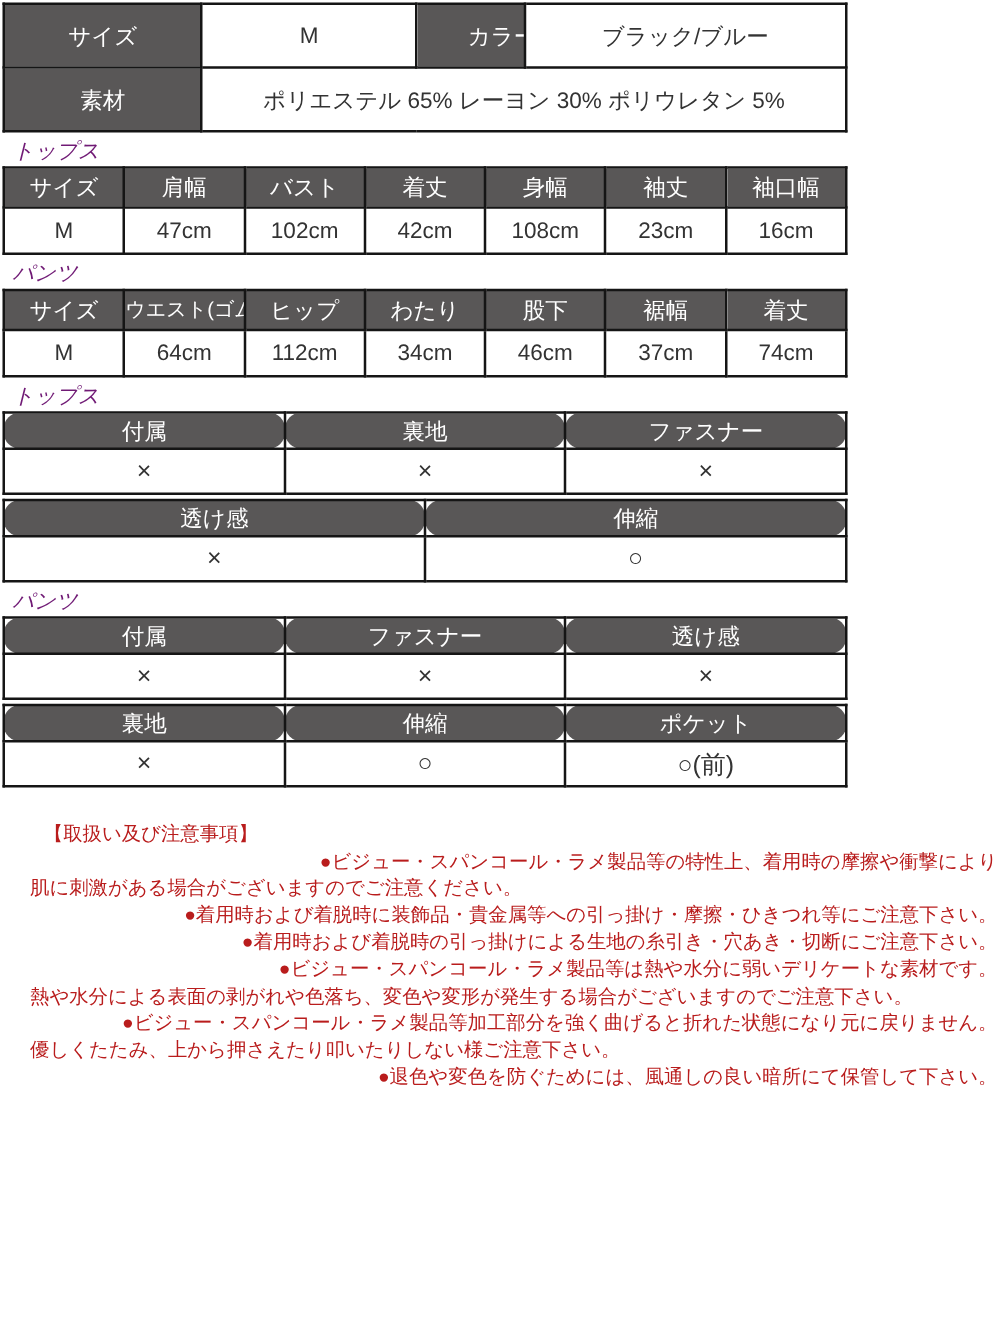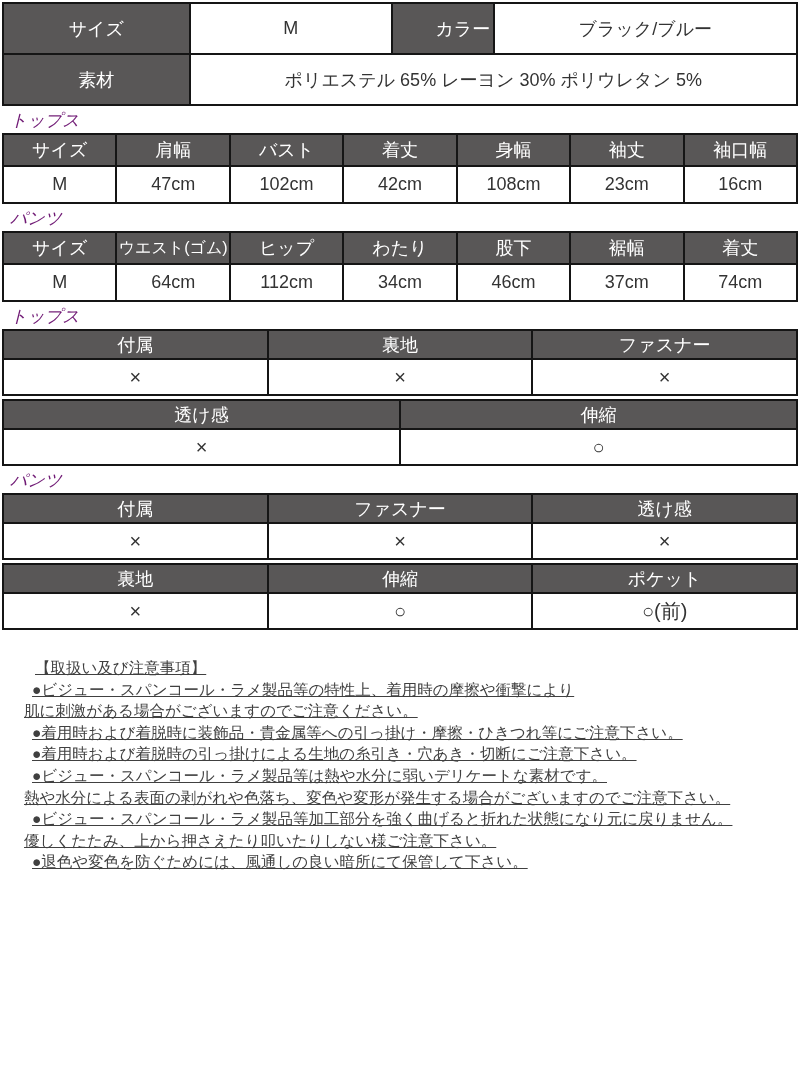--- a/index.html
+++ b/index.html
@@ -7,21 +7,21 @@
   body {
     width: 800px; height: 1067px;
     background: #ffffff;
     font-family: "Liberation Sans", "DejaVu Sans", sans-serif;
     color: #3a3a3a;
   }
   .wrap { padding: 2px 2px 0 2px; }
 
   table {
     border-collapse: collapse;
-    width: 796px;
+    width: 676px;
     table-layout: fixed;
   }
   th, td {
     border: 2px solid #151515;
     text-align: center;
     vertical-align: middle;
     font-weight: normal;
     padding: 0;
     overflow: hidden;
     white-space: nowrap;
@@ -39,41 +39,40 @@
   .summary .c-val1   { width: 25.5%; }
   .summary .c-label2 { width: 12.8%; padding-left: 40px; }
   .summary .c-val2   { width: 38.2%; }
 
   
   .meas th { height: 32px; }
   .meas td { height: 37px; }
   .meas th.small { font-size: 16px; }
 
   
-  .feat th { height: 29px; }
+  .feat th { height: 29px; border-radius: 13px; }
   .feat td { height: 36px; font-size: 20px; }
   .feat { margin-bottom: 3px; }
 
   .section-title {
     font-size: 17px;
     color: #701a75;
     margin: 5px 0 2px 8px;
     line-height: 20px;
     font-style: italic;
   }
 
   .care {
     margin: 27px 0 0 22px;
     font-size: 15.5px;
     line-height: 21.6px;
-    color: #404040;
-    text-decoration: underline;
+    color: #b91c1c;
   }
   .care-title { margin-left: 11px; }
-  .care-line.bullet { margin-left: 8px; }
+  .care-line.bullet { margin-left: 8px; text-align: right; }
   .care-line.cont { margin-left: 0; }
 </style>
 </head>
 <body>
 
 <div class="wrap">
 
   <table class="summary">
     <tbody>
         <tr>

